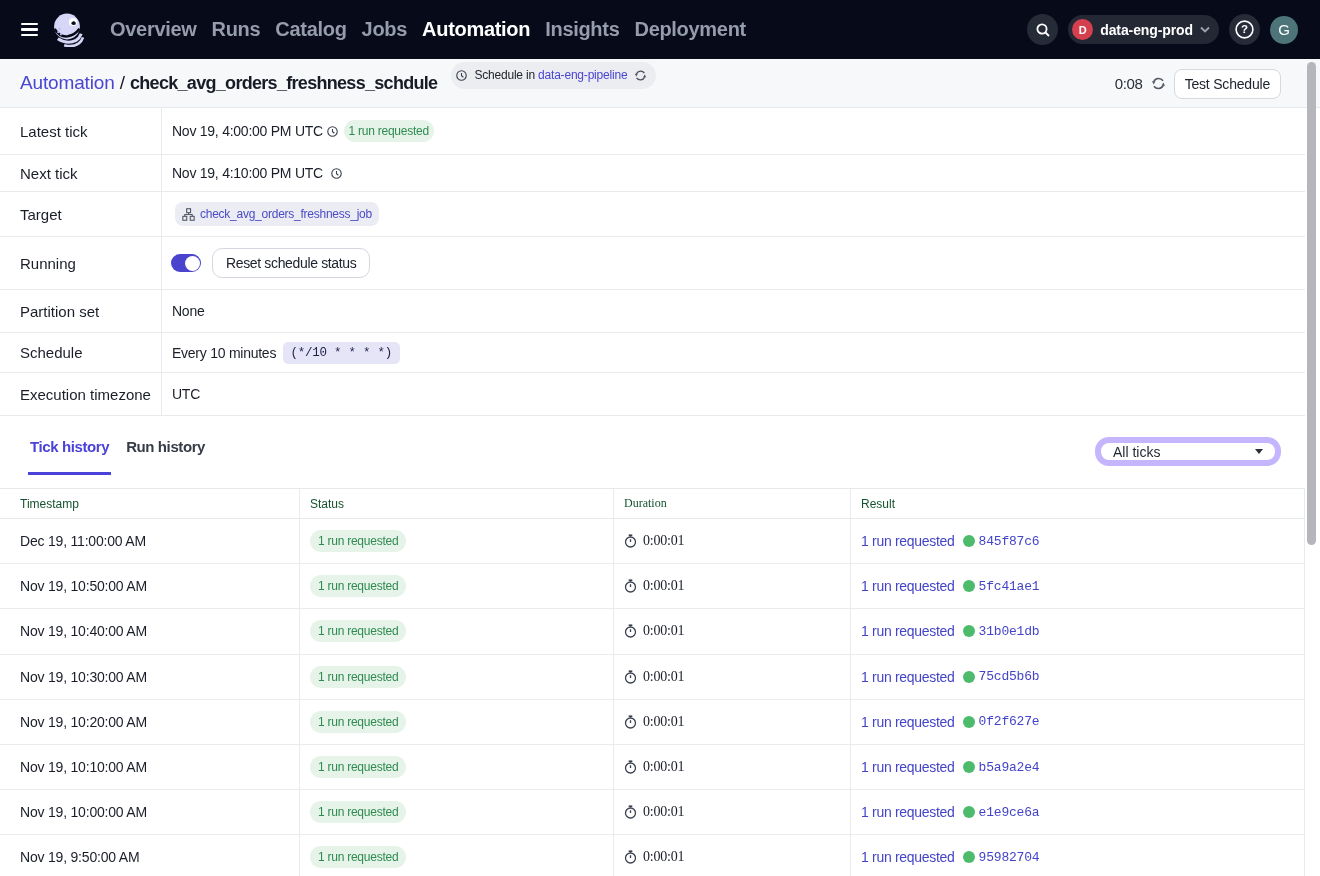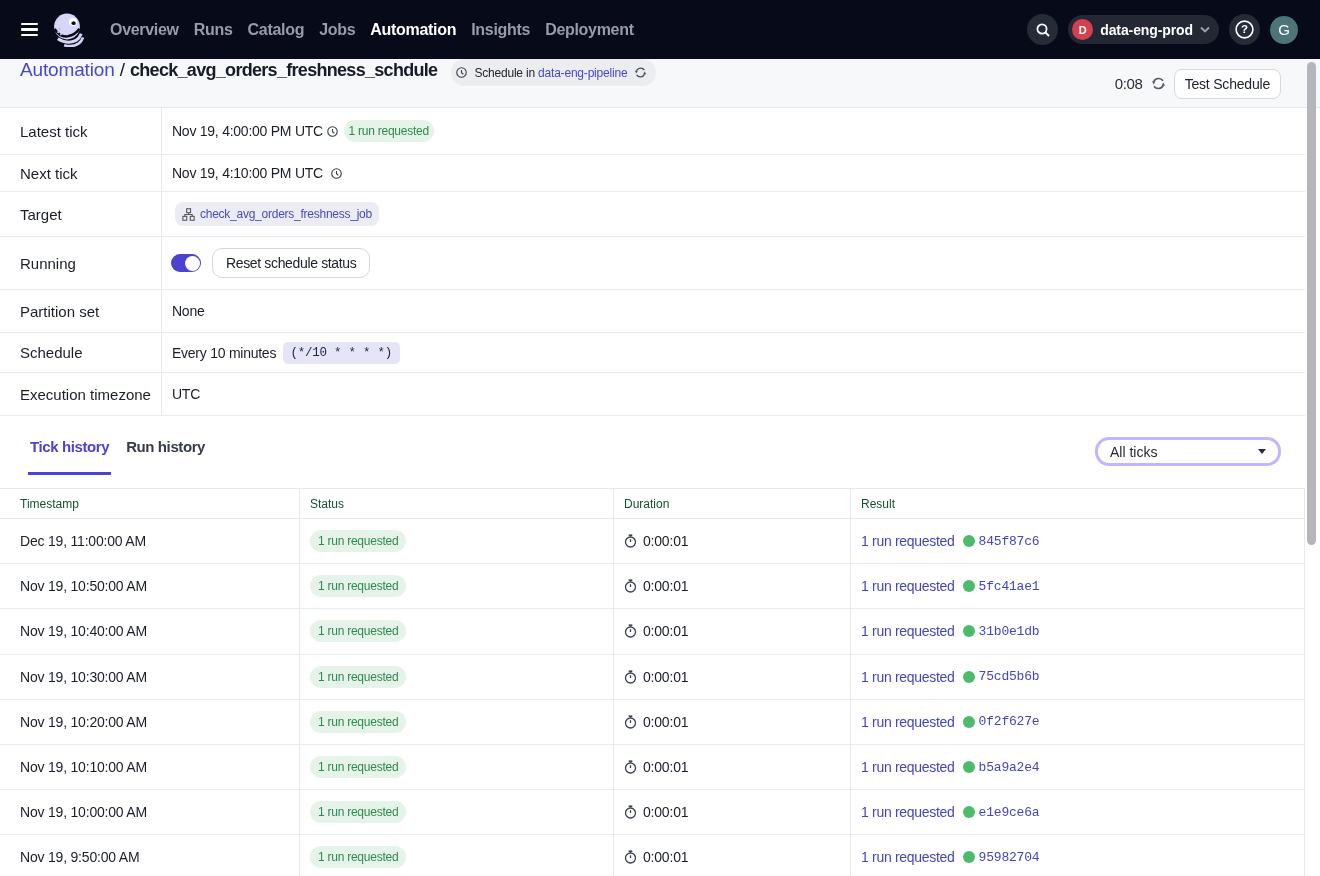--- a/index.html
+++ b/index.html
@@ -3,30 +3,30 @@
 <meta charset="utf-8">
 <style>
 * { margin:0; padding:0; box-sizing:border-box; }
 html,body { width:1320px; height:876px; overflow:hidden; background:#fff;
   font-family:"Liberation Sans", sans-serif; }
 .nav { height:59px; background:#070A18; display:flex; align-items:center; position:relative; }
 .burger { width:17px; margin-left:21px; display:flex; flex-direction:column; gap:3px; }
 .burger div { height:2.4px; background:#fff; border-radius:1px; }
 .logo { margin-left:13px; width:35px; height:35px; }
 .navlinks { display:flex; align-items:center; margin-left:24px; gap:15px; }
-.navlinks a { color:#959CAC; font-size:16px; font-weight:600; text-decoration:none; letter-spacing:-0.3px;}
+.navlinks a { color:#959CAC; font-size:20px; font-weight:600; text-decoration:none; letter-spacing:-0.3px;}
 .navlinks a.active { color:#fff; font-weight:700; }
 .navright { position:absolute; right:22px; top:0; height:59px; display:flex; align-items:center; gap:10px; }
 .circbtn { width:31px; height:31px; border-radius:50%; background:#262B38; display:flex; align-items:center; justify-content:center; }
 .deploypill { height:29px; background:#232834; border-radius:15px; display:flex; align-items:center; padding:0 9px 0 4px; gap:7px; }
 .redcirc { width:21px; height:21px; border-radius:50%; background:#D5404F; color:#fff; font-size:11px; font-weight:700; display:flex; align-items:center; justify-content:center; }
 .deploypill .txt { color:#fff; font-size:14px; font-weight:600; letter-spacing:-0.1px; }
 .avatar { width:28px; height:28px; border-radius:50%; background:#4D7478; color:#fff; font-size:15px; display:flex; align-items:center; justify-content:center; }
 
-.crumbbar { height:49px; background:#F7F8FA; border-bottom:1px solid #E6E8EC; display:flex; align-items:flex-start; position:relative; }
+.crumbbar { height:49px; background:#F7F8FA; border-bottom:1px solid #E6E8EC; display:flex; align-items:center; position:relative; }
 .crumbbar .bc { margin-left:20px; font-size:19px; color:#181C27; white-space:nowrap; letter-spacing:-0.15px;}
 .crumbbar .bc a { color:#4946D3; text-decoration:none; }
 .crumbbar .bc b { font-weight:700; font-size:18px; letter-spacing:-0.7px; }
 .schedchip { margin-left:14px; margin-bottom:16px; height:27px; background:#ECEDF0; border-radius:14px; display:flex; align-items:center; padding:0 9px 0 5px; gap:7px; font-size:12px; letter-spacing:-0.2px; color:#23262F; white-space:nowrap;}
 .schedchip a { color:#4946D3; text-decoration:none; }
 .crumbright { position:absolute; right:39px; top:0; height:49px; display:flex; align-items:center; gap:8px; }
 .counter { font-size:15px; color:#2A2E3A; letter-spacing:-0.3px; }
 .btn { background:#fff; border:1px solid #D5D8E0; border-radius:8px; font-size:14px; letter-spacing:-0.2px; color:#202430; font-family:"Liberation Sans",sans-serif; padding:0 10px; height:30px; display:flex; align-items:center; }
 
 .meta { width:1305px; }
@@ -38,29 +38,29 @@
 .toggle { width:30px; height:18px; background:#4A43CE; border-radius:9px; position:relative; }
 .toggle::after { content:""; position:absolute; right:1.5px; top:1.5px; width:15px; height:15px; border-radius:50%; background:#fff; }
 .btn2 { background:#fff; border:1px solid #D5D8E0; border-radius:10px; font-size:14px; letter-spacing:-0.35px; color:#202430; padding:0 13px; height:30px; display:flex; align-items:center; }
 .cronchip { height:22px; background:#E6E5F8; border-radius:5px; color:#1D2145; font-family:"Liberation Mono",monospace; font-size:12.5px; display:inline-flex; align-items:center; padding:0 8px 0 7px; }
 
 .tabswrap { height:72px; position:relative; }
 .tabs { position:absolute; left:28px; top:0; display:flex; gap:13px; }
 .tab { font-size:15px; font-weight:600; letter-spacing:-0.4px; padding:22px 2px 17px; color:#363B47; position:relative;}
 .tab.active { color:#4A42D9; }
 .tab.active::after { content:""; position:absolute; left:0; right:0; bottom:-3px; height:3px; background:#4A42D9; }
-.selectbox { position:absolute; right:39px; top:21px; width:186px; height:29px; border:3px solid #c4b5fd; border-radius:14px; background:#fff; display:flex; align-items:center; padding:0 12px; font-size:14px; color:#1F2430; justify-content:space-between;}
+.selectbox { position:absolute; right:39px; top:21px; width:186px; height:29px; border:6px solid #c4b5fd; border-radius:14px; background:#fff; display:flex; align-items:center; padding:0 12px; font-size:14px; color:#1F2430; justify-content:space-between;}
 .selectbox .caret { width:0; height:0; border-left:4.5px solid transparent; border-right:4.5px solid transparent; border-top:5.5px solid #2A2E3A; }
 
 .ticktable { width:1305px; border-top:1px solid #E6E8EC; border-right:1px solid #E9EAEE; }
 .thead { display:flex; height:30px; align-items:center; border-bottom:1px solid #E6E8EC; color:#14532d; font-size:12px; }
 .trow { display:flex; height:45.2px; align-items:center; border-bottom:1px solid #EAEBEF; font-size:14px; letter-spacing:-0.2px; color:#1A1E28; }
 .c1 { width:300px; flex:none; align-self:stretch; display:flex; align-items:center; padding-left:20px; border-right:1px solid #E9EAEE; }
 .c2 { width:314px; flex:none; align-self:stretch; display:flex; align-items:center; padding-left:10px; border-right:1px solid #E9EAEE; }
-.c3 { width:237px; flex:none; align-self:stretch; display:flex; align-items:center; padding-left:10px; border-right:1px solid #E9EAEE; gap:6px;}
+.c3 { width:237px; flex:none; align-self:stretch; display:flex; align-items:center; padding-left:10px; border-right:1px solid #E9EAEE; gap:6px;font-family:Liberation Serif, serif;}
 .c4 { flex:1; align-self:stretch; display:flex; align-items:center; padding-left:10px;}
 .runlink { color:#4444C8; text-decoration:none; letter-spacing:-0.3px; }
 .dot { width:12px; height:12px; border-radius:50%; background:#4DBB6C; margin:0 4px 0 8px; flex:none;}
 .runid { color:#4444C8; font-family:"Liberation Mono",monospace; font-size:13px; text-decoration:none; }
 .scrollthumb { position:fixed; right:4px; top:62px; width:9px; height:483px; background:#B4B6BC; border-radius:4.5px; }
 .icon { flex:none; }
 </style>
 </head>
 <body>
 <div class="nav">

